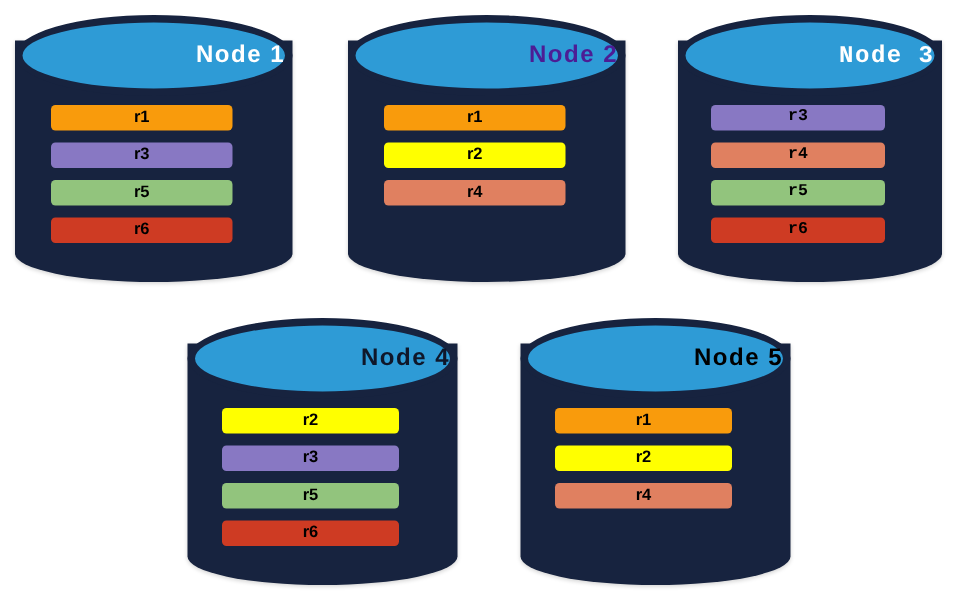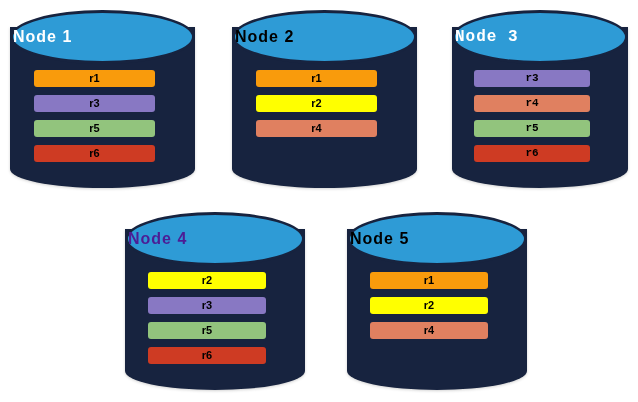--- a/index.html
+++ b/index.html
@@ -46,26 +46,26 @@
   }
 
   
   .top-disc {
     position: absolute;
     left: 0;
     top: 0;
     width: 100%;
     height: 54px;
     background: #2e9bd6;
-    border: 3px solid #4c1d95;
+    border: 5px solid #4c1d95;
     border-radius: 50%;
     box-sizing: border-box;
     display: flex;
     align-items: center;
-    justify-content: flex-start;
+    justify-content: flex-end;
   }
 
   .node-label {
     color: #ffffff;
     font-size: 16px;
     font-weight: bold;
     letter-spacing: 1px;
     white-space: nowrap;
     user-select: none;
   }
@@ -111,21 +111,21 @@
           <div class="record-bar" style="background: rgb(136, 120, 195); color: rgb(0, 0, 0);">r3</div>
           <div class="record-bar" style="background: rgb(146, 196, 125); color: rgb(0, 0, 0);">r5</div>
           <div class="record-bar" style="background: rgb(206, 59, 35); color: rgb(0, 0, 0);">r6</div>
         </div>
       </div>
     </div>
     <div class="node" style="left: 232px; top: 10px; width: 185px; height: 178px;">
       <div class="node-body">
         <div class="barrel" style="background: rgb(23, 35, 63);"></div>
         <div class="top-disc" style="background: rgb(46, 155, 214); border-color: rgb(23, 35, 63);">
-          <span class="node-label" style="color: #000000;">Node  2</span>
+          <span class="node-label" style="color: #4c1d95;">Node  2</span>
         </div>
         <div class="records">
           <div class="record-bar" style="background: rgb(249, 155, 12); color: rgb(0, 0, 0);">r1</div>
           <div class="record-bar" style="background: rgb(255, 255, 0); color: rgb(0, 0, 0);">r2</div>
           <div class="record-bar" style="background: rgb(224, 128, 96); color: rgb(0, 0, 0);">r4</div>
         </div>
       </div>
     </div>
     <div class="node" style="left: 452px; top: 10px; width: 176px; height: 178px; font-family: Liberation Mono, monospace;">
       <div class="node-body">
@@ -138,21 +138,21 @@
           <div class="record-bar" style="background: rgb(224, 128, 96); color: rgb(0, 0, 0);">r4</div>
           <div class="record-bar" style="background: rgb(146, 196, 125); color: rgb(0, 0, 0);">r5</div>
           <div class="record-bar" style="background: rgb(206, 59, 35); color: rgb(0, 0, 0);">r6</div>
         </div>
       </div>
     </div>
     <div class="node" style="left: 125px; top: 212px; width: 180px; height: 178px;">
       <div class="node-body">
         <div class="barrel" style="background: rgb(23, 35, 63);"></div>
         <div class="top-disc" style="background: rgb(46, 155, 214); border-color: rgb(23, 35, 63);">
-          <span class="node-label" style="color: #4c1d95;">Node  4</span>
+          <span class="node-label" style="color: #0f172a;">Node  4</span>
         </div>
         <div class="records">
           <div class="record-bar" style="background: rgb(255, 255, 0); color: rgb(0, 0, 0);">r2</div>
           <div class="record-bar" style="background: rgb(136, 120, 195); color: rgb(0, 0, 0);">r3</div>
           <div class="record-bar" style="background: rgb(146, 196, 125); color: rgb(0, 0, 0);">r5</div>
           <div class="record-bar" style="background: rgb(206, 59, 35); color: rgb(0, 0, 0);">r6</div>
         </div>
       </div>
     </div>
     <div class="node" style="left: 347px; top: 212px; width: 180px; height: 178px;">

